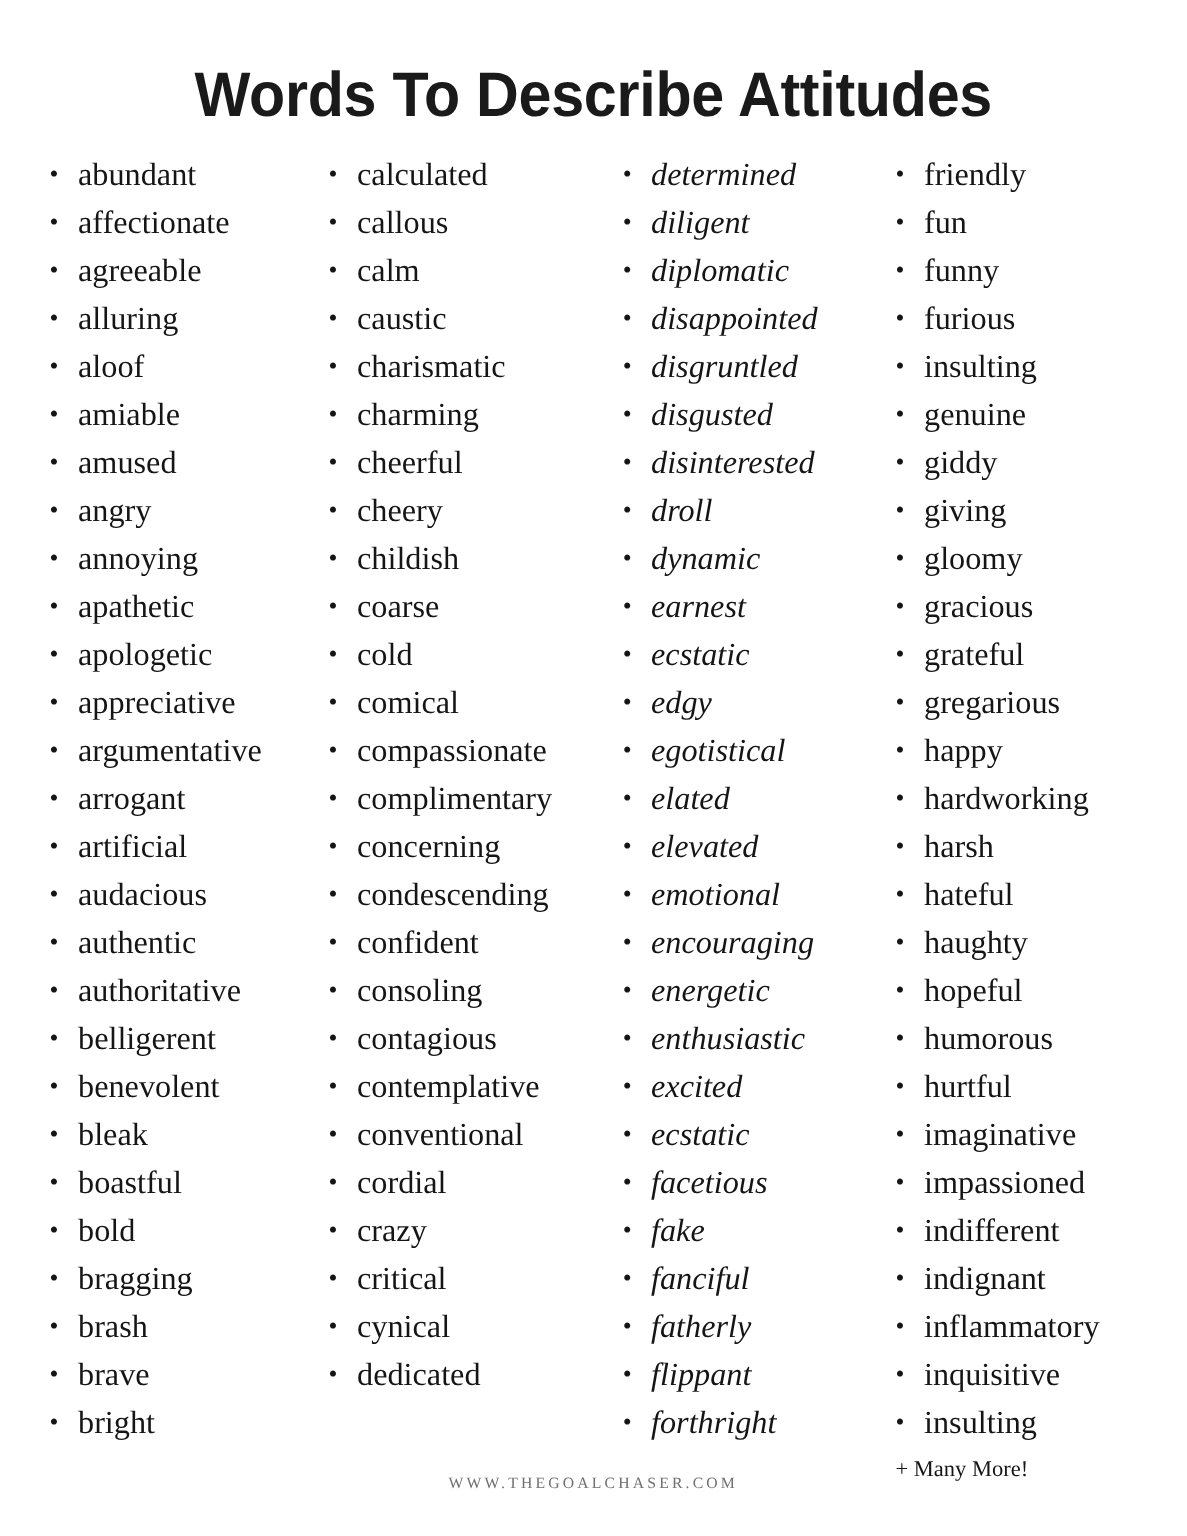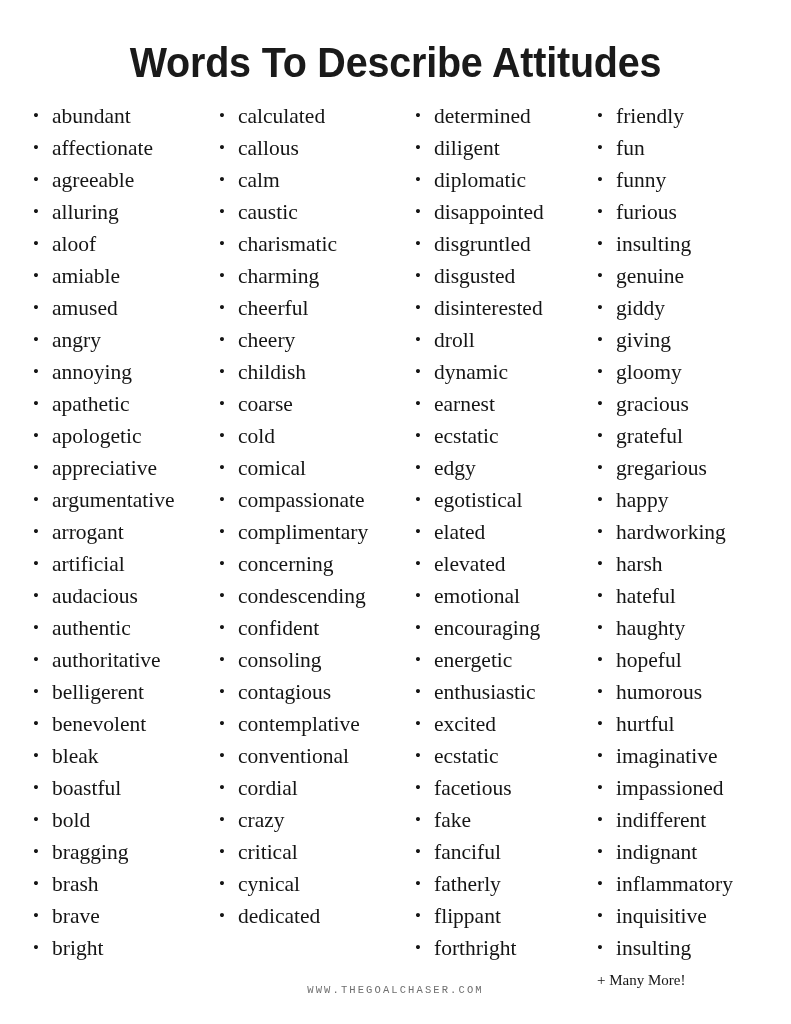--- a/index.html
+++ b/index.html
@@ -43,21 +43,21 @@
     top: 100px;
     width: 791px;
     height: 890px;
   }
   .column {
     position: absolute;
     top: 0;
   }
   .col-0 { left: 30px;  width: 180px; }
   .col-1 { left: 216px; width: 190px; }
-  .col-2 { left: 412px; width: 188px; }
+  .col-2 { left: 412px; width: 188px; font-style: italic; }
   .col-3 { left: 594px; width: 197px; }
 
   ul.word-list {
     list-style: none;
     margin: 0;
     padding: 0;
   }
   ul.word-list li.word-item {
     position: relative;
     height: 32px;
@@ -86,21 +86,21 @@
     padding-left: 3px;
   }
 
   
   #footer {
     position: absolute;
     left: 0;
     top: 984px;
     width: 791px;
     text-align: center;
-    font-family: Liberation Mono, monospace;
+    font-family: Liberation Serif, serif;
     font-size: 10.5px;
     letter-spacing: 2.1px;
     color: #6f6f6f;
   }
 </style>
 </head>
 <body>
 
 <div id="page">
 

